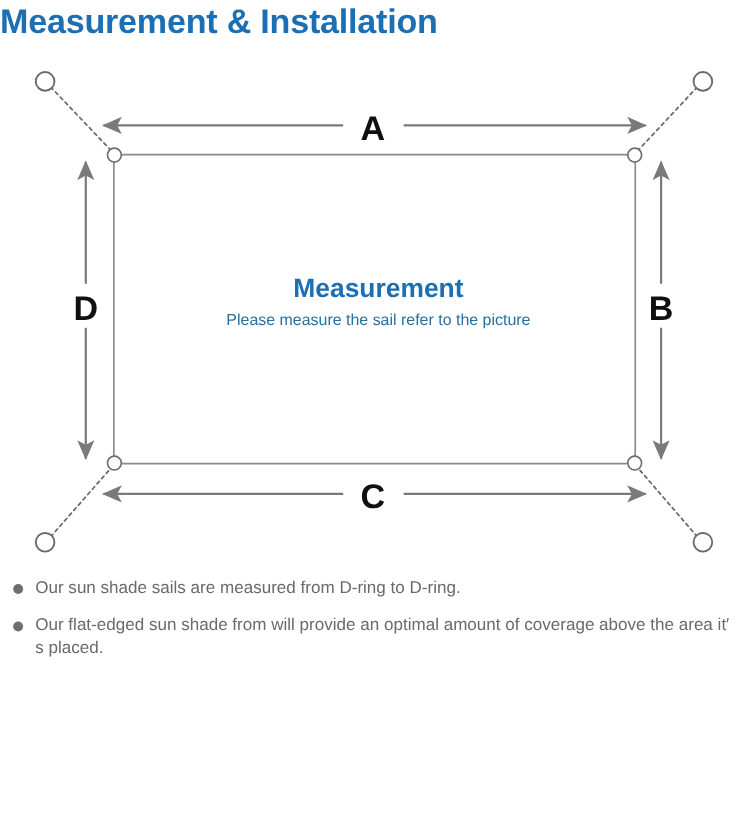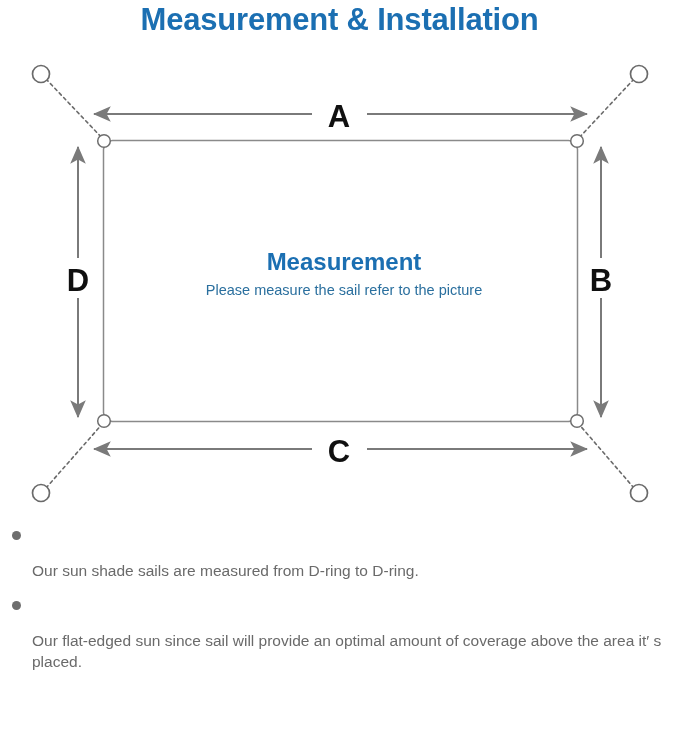--- a/index.html
+++ b/index.html
@@ -13,21 +13,20 @@
     position: relative;
     font-family: "Liberation Sans", sans-serif;
     overflow: hidden;
   }
 
   #page-title {
     position: absolute;
     left: 0;
     top: 0;
     width: 679px;
-    text-align: center;
     font-size: 31px;
     font-weight: bold;
     color: #1B6FB2;
     letter-spacing: -0.2px;
     line-height: 40px;
   }
 
   #diagram {
     position: absolute;
     left: 0;
@@ -60,21 +59,20 @@
     background: #6E6E6E;
     margin-top: 7px;
     margin-right: 11px;
   }
   .note-text {
     flex: 1 1 auto;
     font-size: 15.5px;
     line-height: 21px;
     color: #6A6A6A;
     font-family: "Liberation Sans", sans-serif;
-    margin-top: 36px;
   }
 </style>
 </head>
 <body>
 
 <div id="page-title">Measurement &amp; Installation</div>
 
 <div id="diagram">
   <svg width="679" height="470" viewBox="0 0 679 470" xmlns="http://www.w3.org/2000/svg">
     <defs>
@@ -139,15 +137,15 @@
   </svg>
 </div>
 
 <div id="notes">
   <div class="note-row">
     <span class="note-bullet"></span>
     <span class="note-text">Our sun shade sails are measured from D-ring to D-ring.</span>
   </div>
   <div class="note-row">
     <span class="note-bullet"></span>
-    <span class="note-text">Our flat-edged sun since sail will provide an optimal amount of coverage above the area it′ s placed.</span>
+    <span class="note-text">Our flat-edged sun shade from will provide an optimal amount of coverage above the area it′ s placed.</span>
   </div>
 </div>
 
 </body></html>

